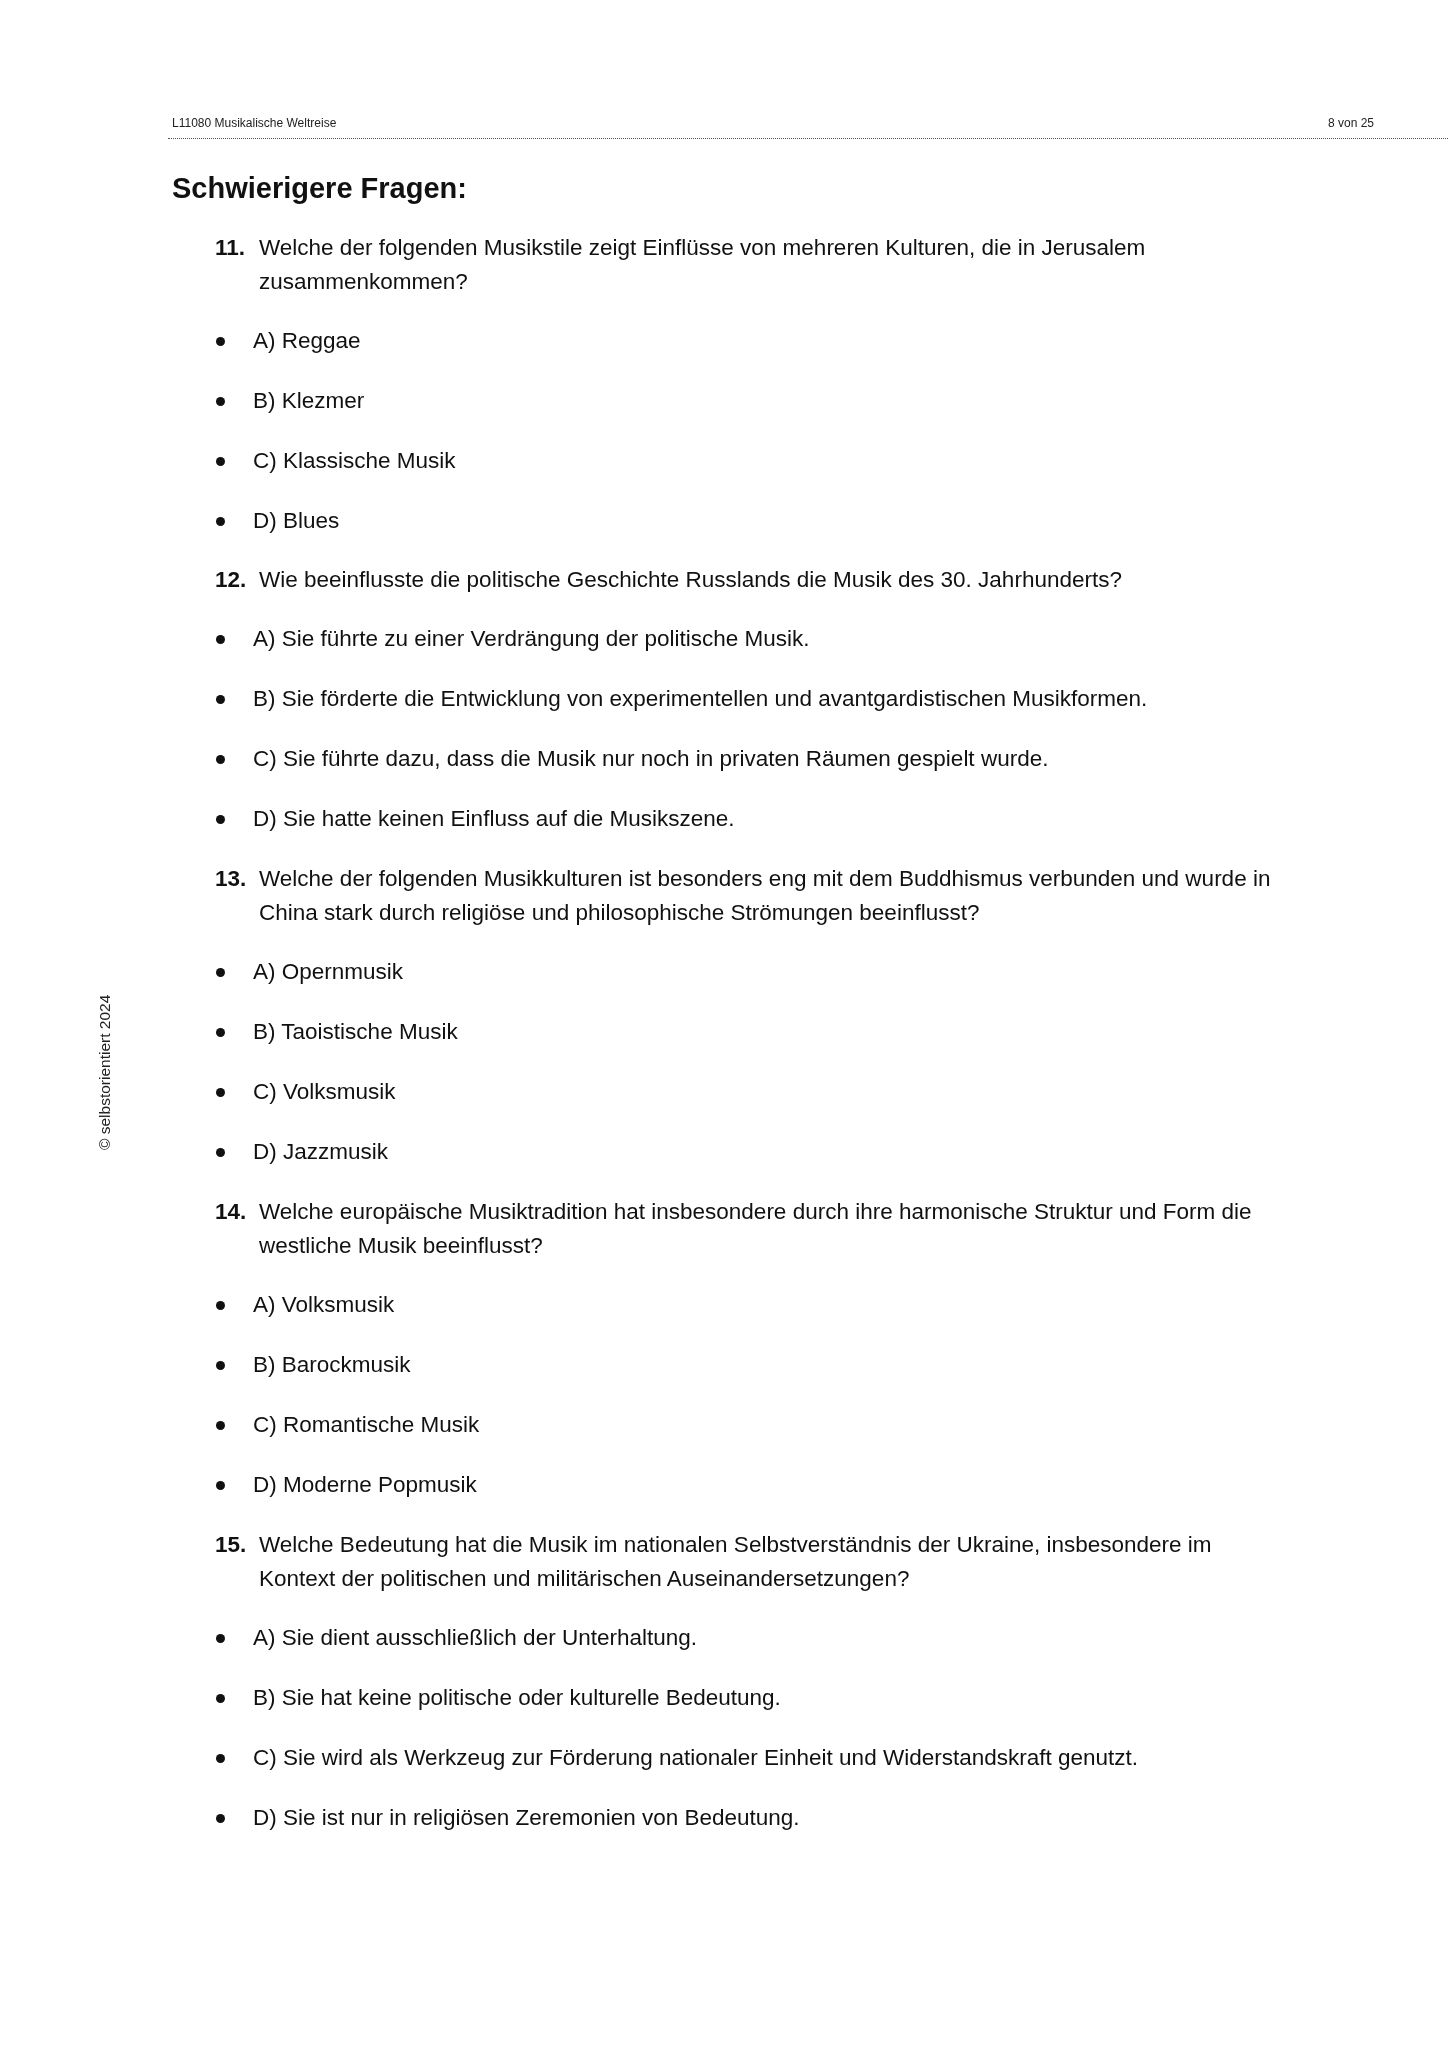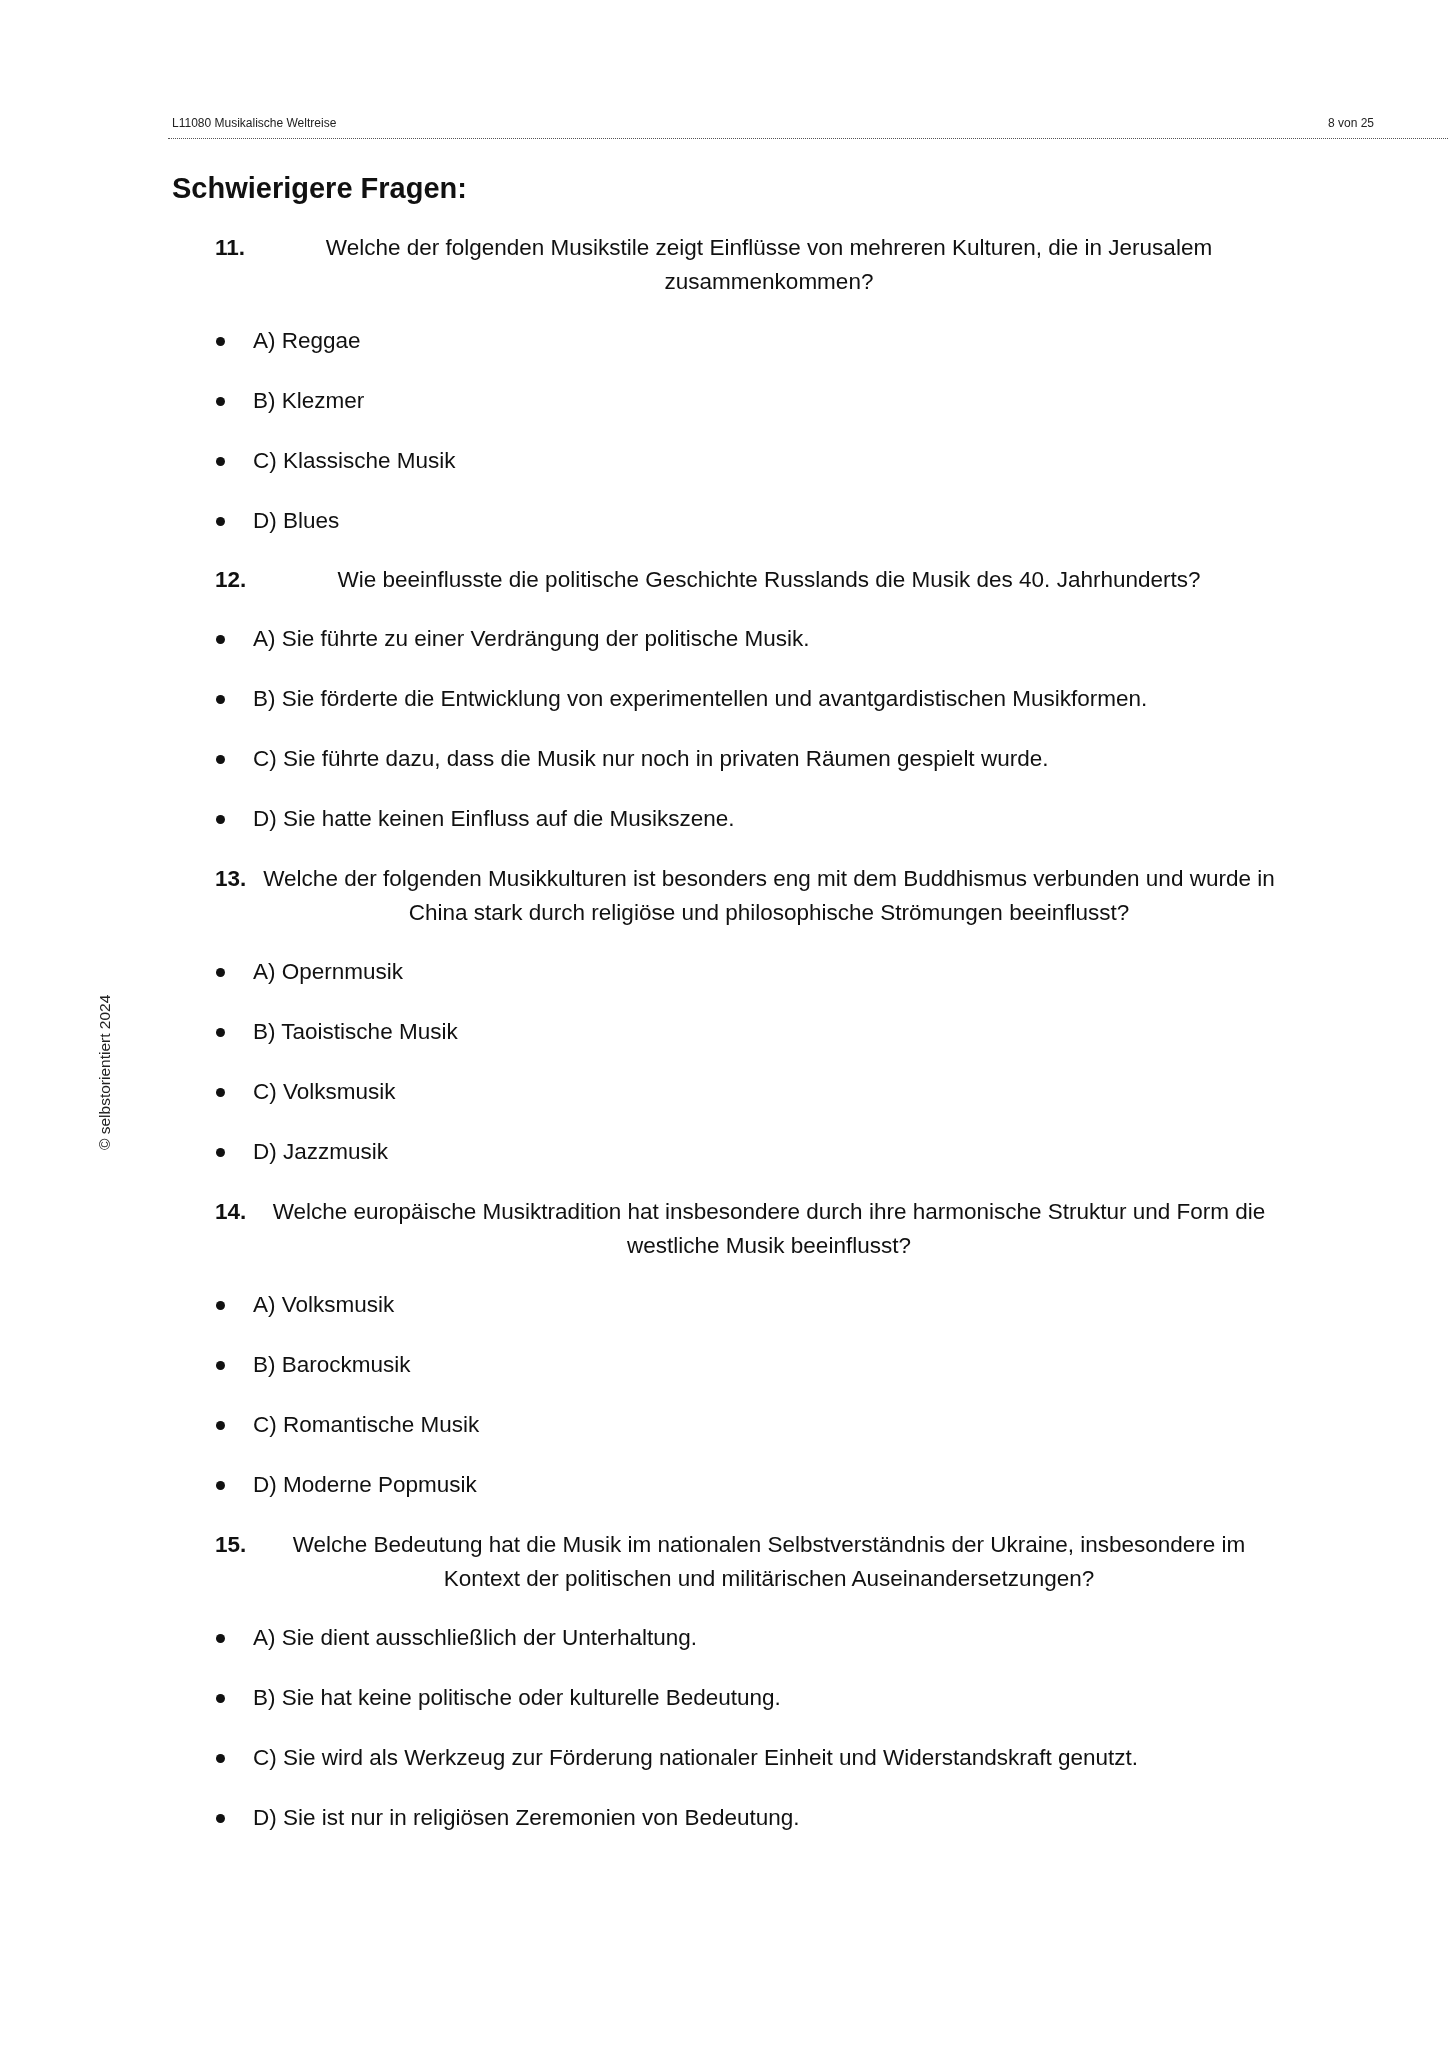--- a/index.html
+++ b/index.html
@@ -10,21 +10,21 @@
   .header .title { position: absolute; left: 2px; top: 2px; }
   .header .page { position: absolute; right: 0; top: 2px; }
   .rule { position: absolute; left: 168px; top: 138px; width: 1280px; height: 0;
           border-top: 1.5px dotted #555; }
   .copyright { position: absolute; left: 96px; top: 1150px; transform-origin: 0 0;
                transform: rotate(-90deg); font-size: 15.5px; color: #222; white-space: nowrap; }
   .section-title { position: absolute; left: 172px; top: 172px; font-size: 29px; font-weight: bold; }
   .content { position: absolute; left: 0; top: 0; width: 1448px; }
   .q { position: absolute; left: 0; width: 1448px; font-size: 22.5px; line-height: 33.5px; }
   .q .num { position: absolute; left: 215px; font-weight: bold; }
-  .q .text { position: absolute; left: 259px; width: 1020px; text-align: center; }
+  .q .text { position: absolute; left: 259px; width: 1020px; }
   .opt { position: absolute; left: 0; width: 1448px; font-size: 22.5px; line-height: 30px; }
   .opt .bullet { position: absolute; left: 216px; top: 11px; width: 9px; height: 9px;
                  border-radius: 50%; background: #111; }
   .opt .text { position: absolute; left: 253px; white-space: nowrap; }
 </style>
 </head>
 <body>
 
 <div class="header">
   <span class="title">L11080 Musikalische Weltreise</span>
@@ -54,21 +54,21 @@
       <span class="bullet"></span>
       <span class="text">C) Klassische Musik</span>
     </div>
   <div class="opt" style="top:506px">
       <span class="bullet"></span>
       <span class="text">D) Blues</span>
     </div>
 
   <div class="q" style="top:563px">
     <span class="num">12.</span>
-    <span class="text">Wie beeinflusste die politische Geschichte Russlands die Musik des 40. Jahrhunderts?</span>
+    <span class="text">Wie beeinflusste die politische Geschichte Russlands die Musik des 30. Jahrhunderts?</span>
   </div>
   <div class="opt" style="top:624px">
       <span class="bullet"></span>
       <span class="text">A) Sie führte zu einer Verdrängung der politische Musik.</span>
     </div>
   <div class="opt" style="top:684px">
       <span class="bullet"></span>
       <span class="text">B) Sie förderte die Entwicklung von experimentellen und avantgardistischen Musikformen.</span>
     </div>
   <div class="opt" style="top:744px">

